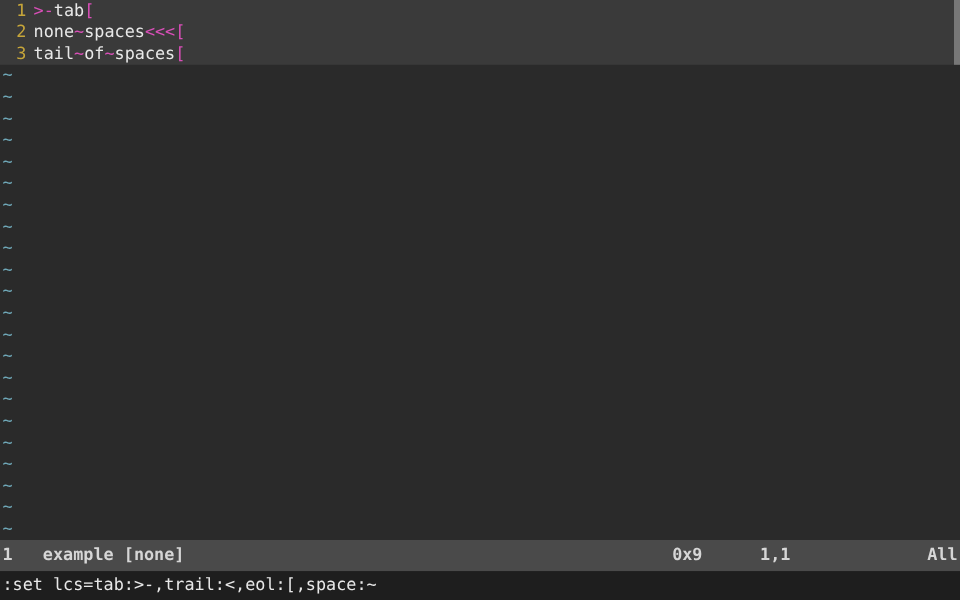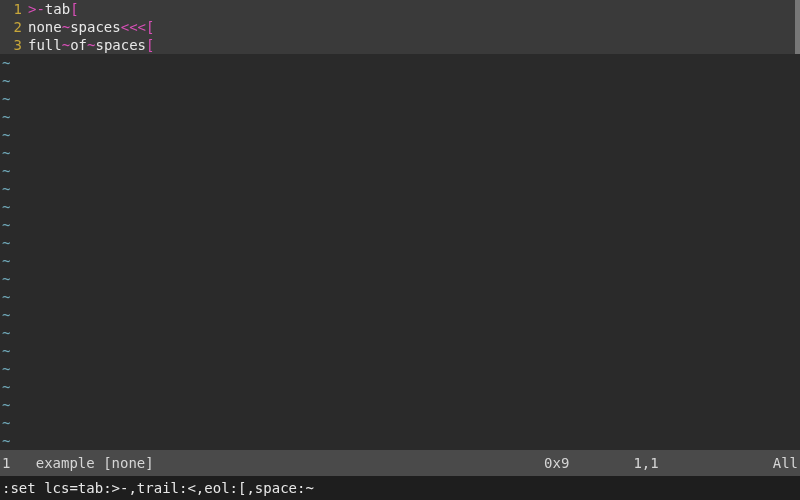--- a/index.html
+++ b/index.html
@@ -51,25 +51,26 @@
     color: #6fa8b8;
   }
   .statusline {
     height: 18px;
     background: #4a4a4a;
     color: #d6d6d6;
     display: flex;
     align-items: center;
     white-space: pre;
     padding: 13px 2px;
+    font-weight: bold;
   }
   .sl-left { flex: 0 0 auto; }
   .sl-gap  { flex: 1 1 auto; }
   .sl-char { flex: 0 0 auto; margin-right: 48px; }
-  .sl-pos  { flex: 0 0 auto; margin-right: 100px; margin-left: 16px; }
+  .sl-pos  { flex: 0 0 auto; margin-right: 100px; }
   .sl-pct  { flex: 0 0 auto; margin-left: 14px; }
   .cmdline {
     height: 31px;
     background: #1e1e1e;
     color: #e8e8e8;
     white-space: pre;
     padding: 0 2px;
     display: flex;
     align-items: center;
   }
@@ -84,21 +85,21 @@
 </style>
 </head>
 <body>
 
 <div class="editor">
 
   <div class="buffer">
     <div class="text-area" id="text-area">
         <div class="line"><span class="gutter">1</span><span class="content"><span class="lc">&gt;-</span><span>tab</span><span class="lc">[</span></span></div>
         <div class="line"><span class="gutter">2</span><span class="content"><span>none</span><span class="lc">~</span><span>spaces</span><span class="lc">&lt;&lt;&lt;[</span></span></div>
-        <div class="line"><span class="gutter">3</span><span class="content"><span>full</span><span class="lc">~</span><span>of</span><span class="lc">~</span><span>spaces</span><span class="lc">[</span></span></div>
+        <div class="line"><span class="gutter">3</span><span class="content"><span>tail</span><span class="lc">~</span><span>of</span><span class="lc">~</span><span>spaces</span><span class="lc">[</span></span></div>
       </div>
     <div id="empties">
         <div class="empty-line">~</div>
         <div class="empty-line">~</div>
         <div class="empty-line">~</div>
         <div class="empty-line">~</div>
         <div class="empty-line">~</div>
         <div class="empty-line">~</div>
         <div class="empty-line">~</div>
         <div class="empty-line">~</div>

